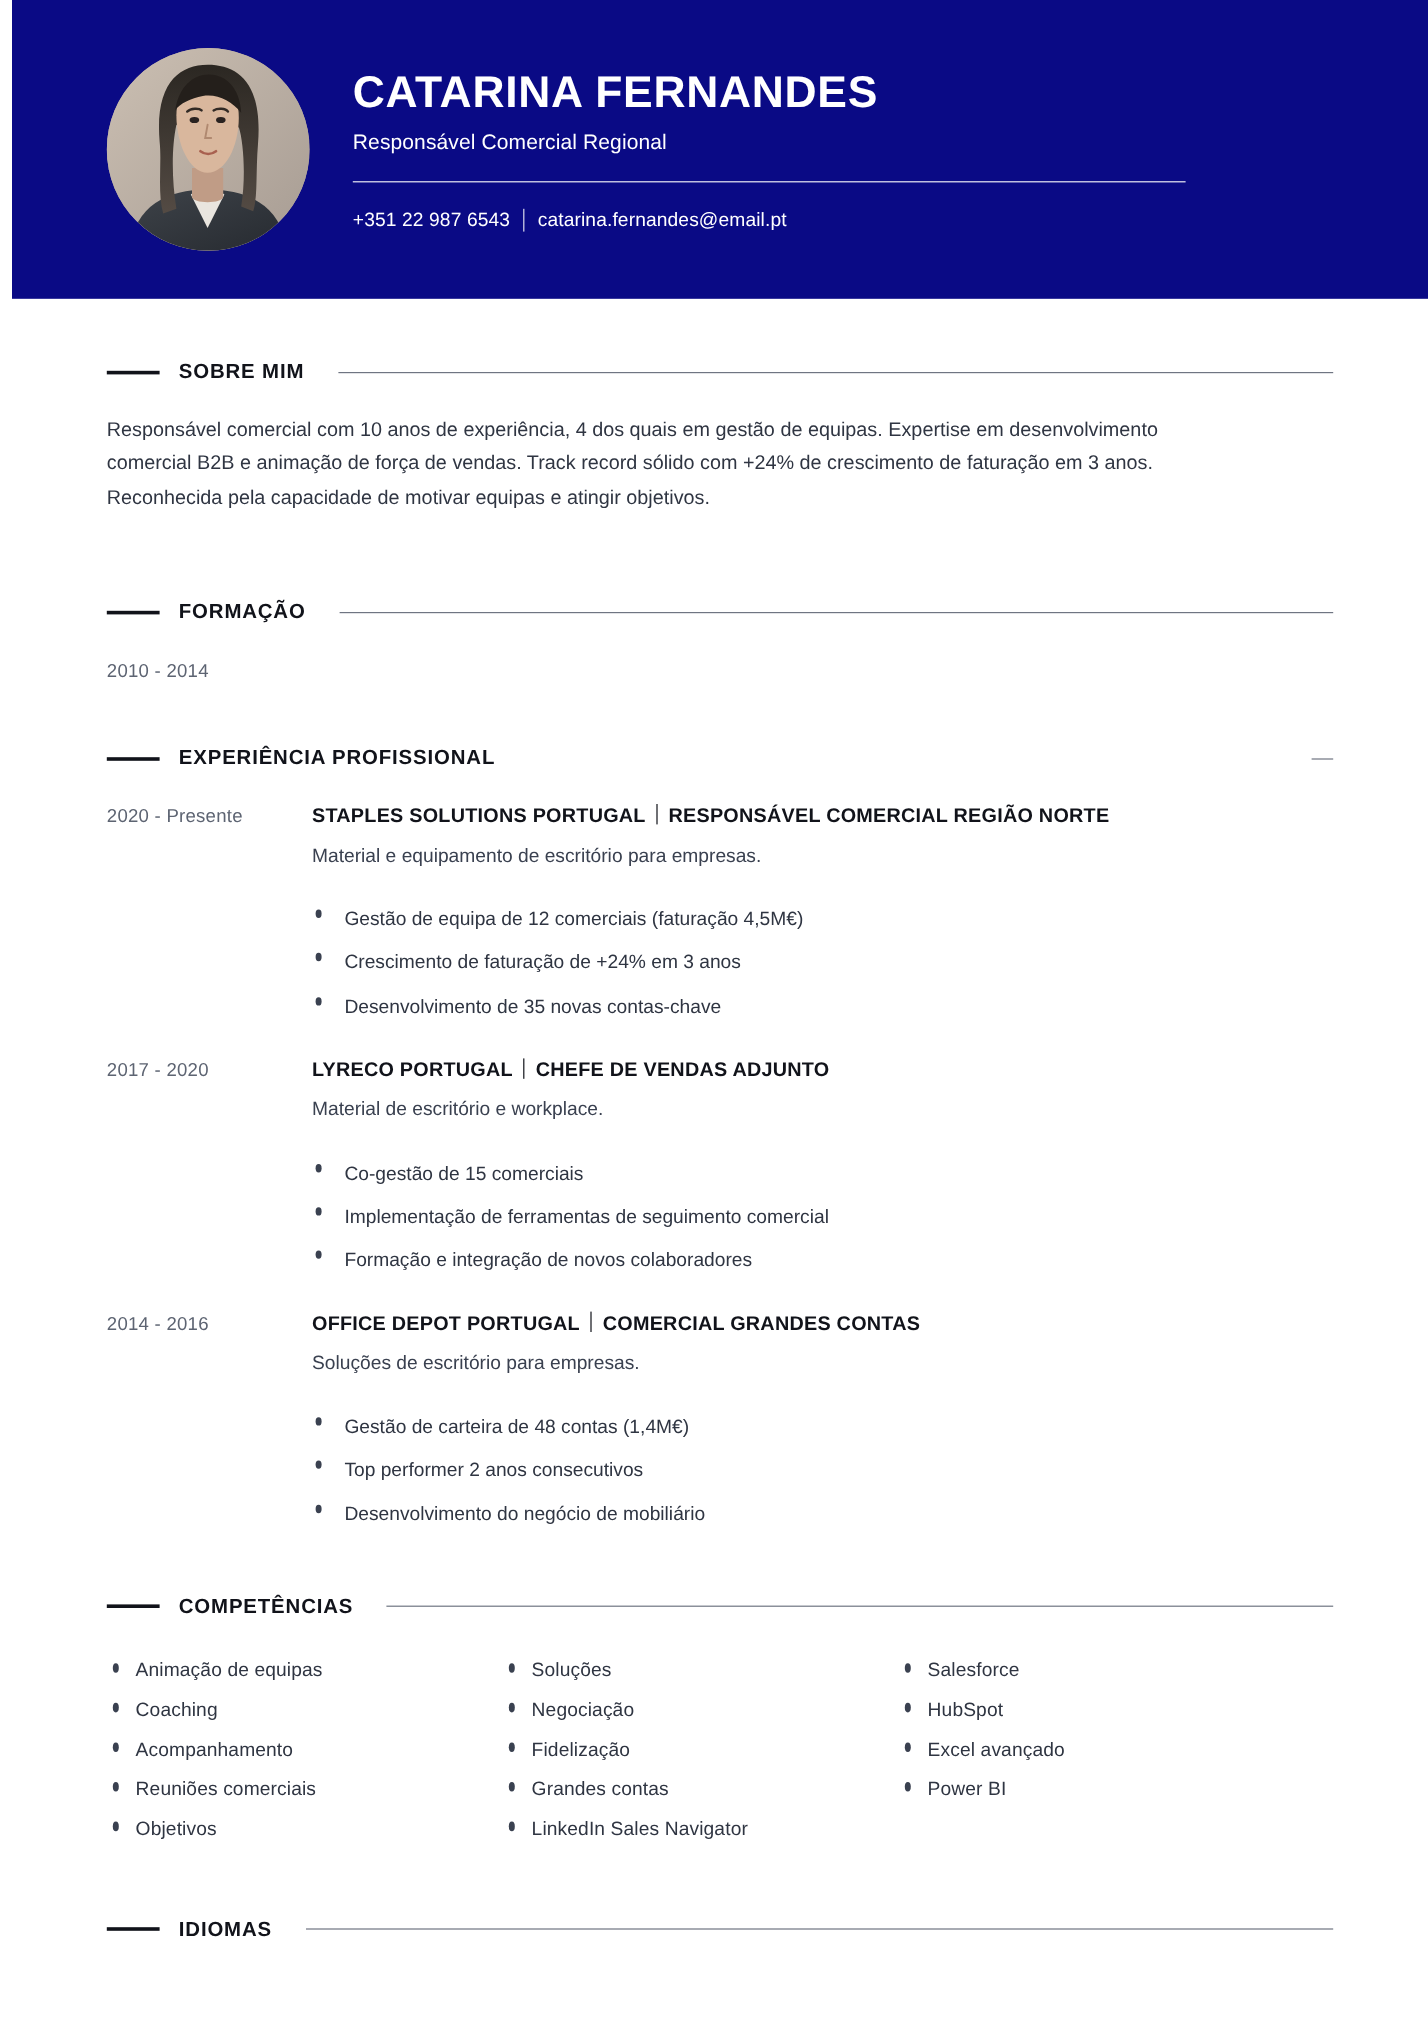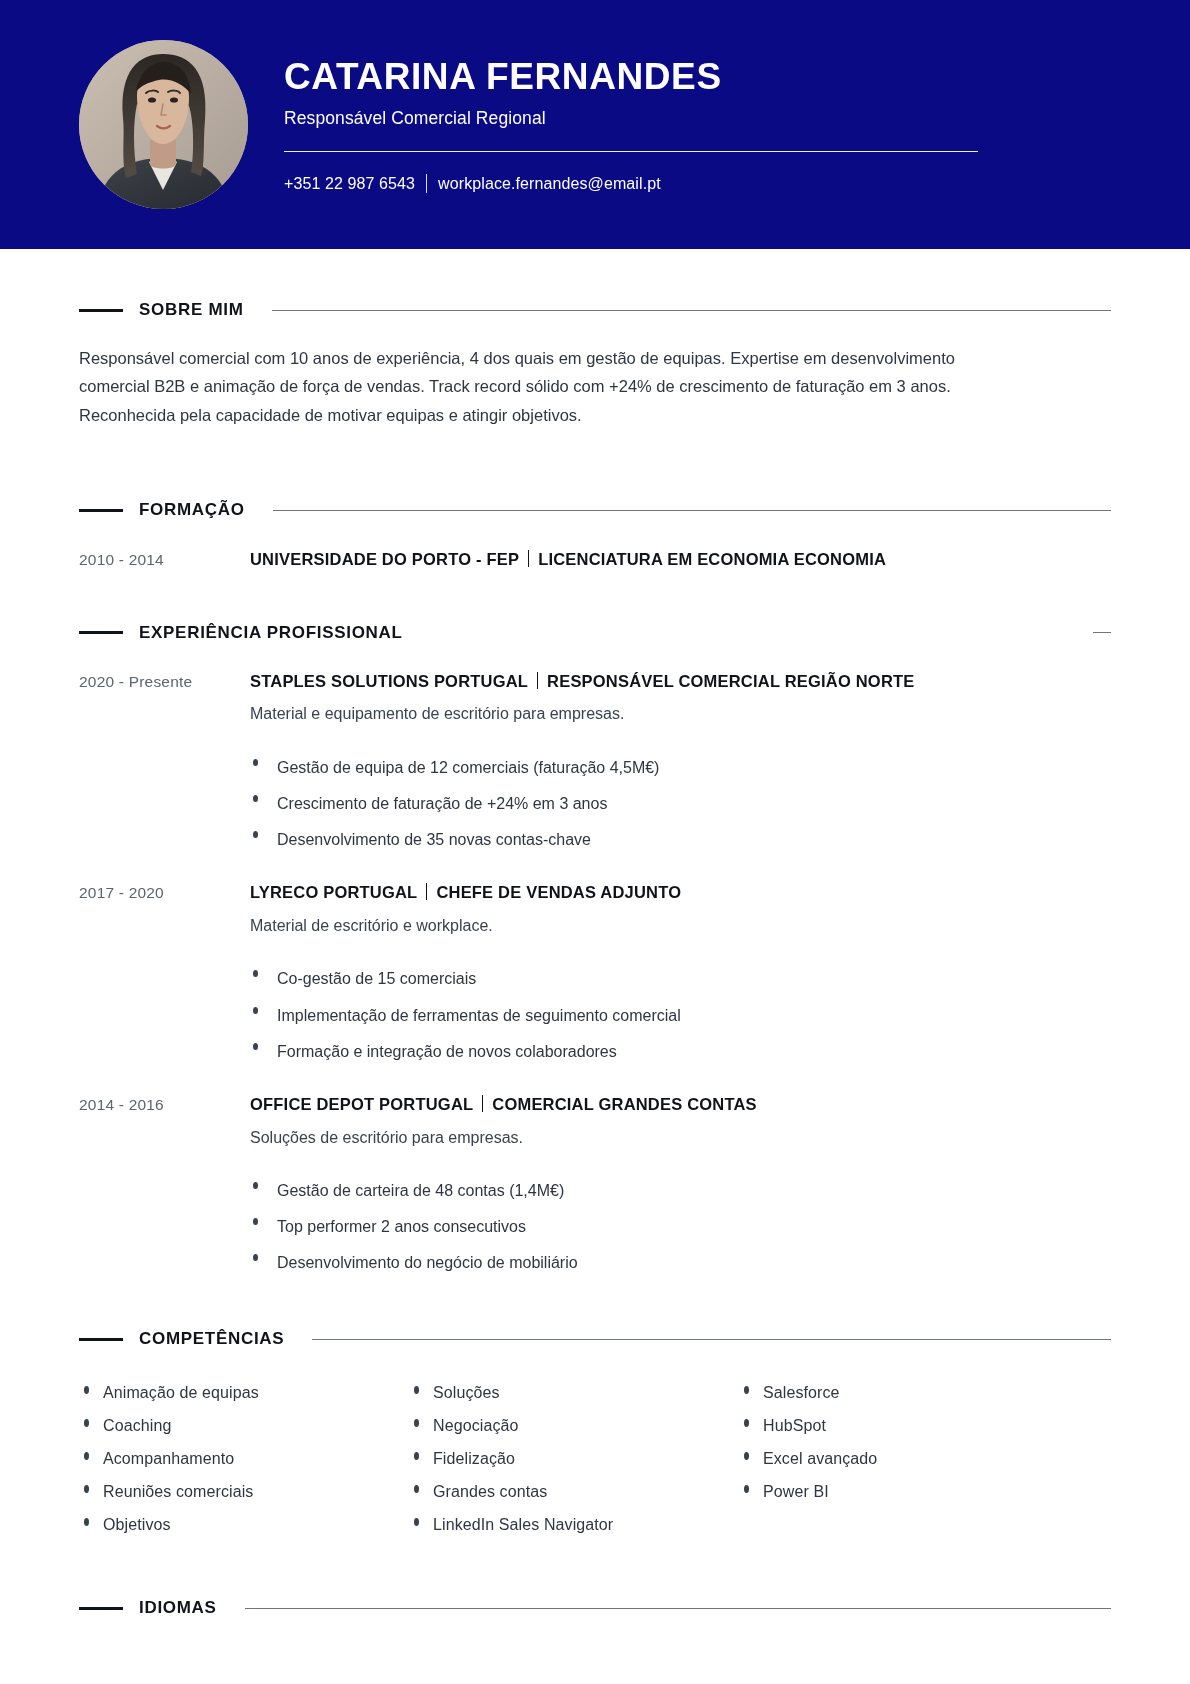--- a/index.html
+++ b/index.html
@@ -10,20 +10,21 @@
     background: #ffffff;
     font-family: "Liberation Sans", sans-serif;
   }
 
   .page {
     position: relative;
     width: 1190px;
     height: 1684px;
     background: #ffffff;
     overflow: hidden;
+    padding-left: 10px;
   }
 
   
   .header {
     position: relative;
     width: 1190px;
     height: 249px;
     background: #0a0a85;
     display: flex;
     align-items: center;
@@ -292,21 +293,21 @@
       </svg>
     </div>
 
     <div class="header-text">
       <div class="name">CATARINA FERNANDES</div>
       <div class="role">Responsável Comercial Regional</div>
       <div class="header-rule"></div>
       <div class="contact">
         <span>+351 22 987 6543</span>
         <span class="sep"></span>
-        <span>workplace.fernandes@email.pt</span>
+        <span>catarina.fernandes@email.pt</span>
       </div>
     </div>
   </div>
 
   <div class="body">
 
     <div class="sec-sobre">
       <div class="section-head">
         <span class="section-dash"></span>
         <span class="section-title">SOBRE MIM</span>
@@ -317,25 +318,20 @@
 
     <div class="sec-formacao">
       <div class="section-head">
         <span class="section-dash"></span>
         <span class="section-title">FORMAÇÃO</span>
         <span class="section-rule"></span>
       </div>
 
       <div class="entry">
         <div class="entry-date">2010 - 2014</div>
-        <div class="entry-main">
-          <div class="entry-title">
-            <span>UNIVERSIDADE DO PORTO - FEP</span><span class="bar"></span><span>LICENCIATURA EM ECONOMIA ECONOMIA</span>
-          </div>
-        </div>
       </div>
     </div>
 
     <div class="sec-exp">
       <div class="section-head">
         <span class="section-dash"></span>
         <span class="section-title">EXPERIÊNCIA PROFISSIONAL</span>
         <span class="exp-rule-short"></span>
       </div>
 

